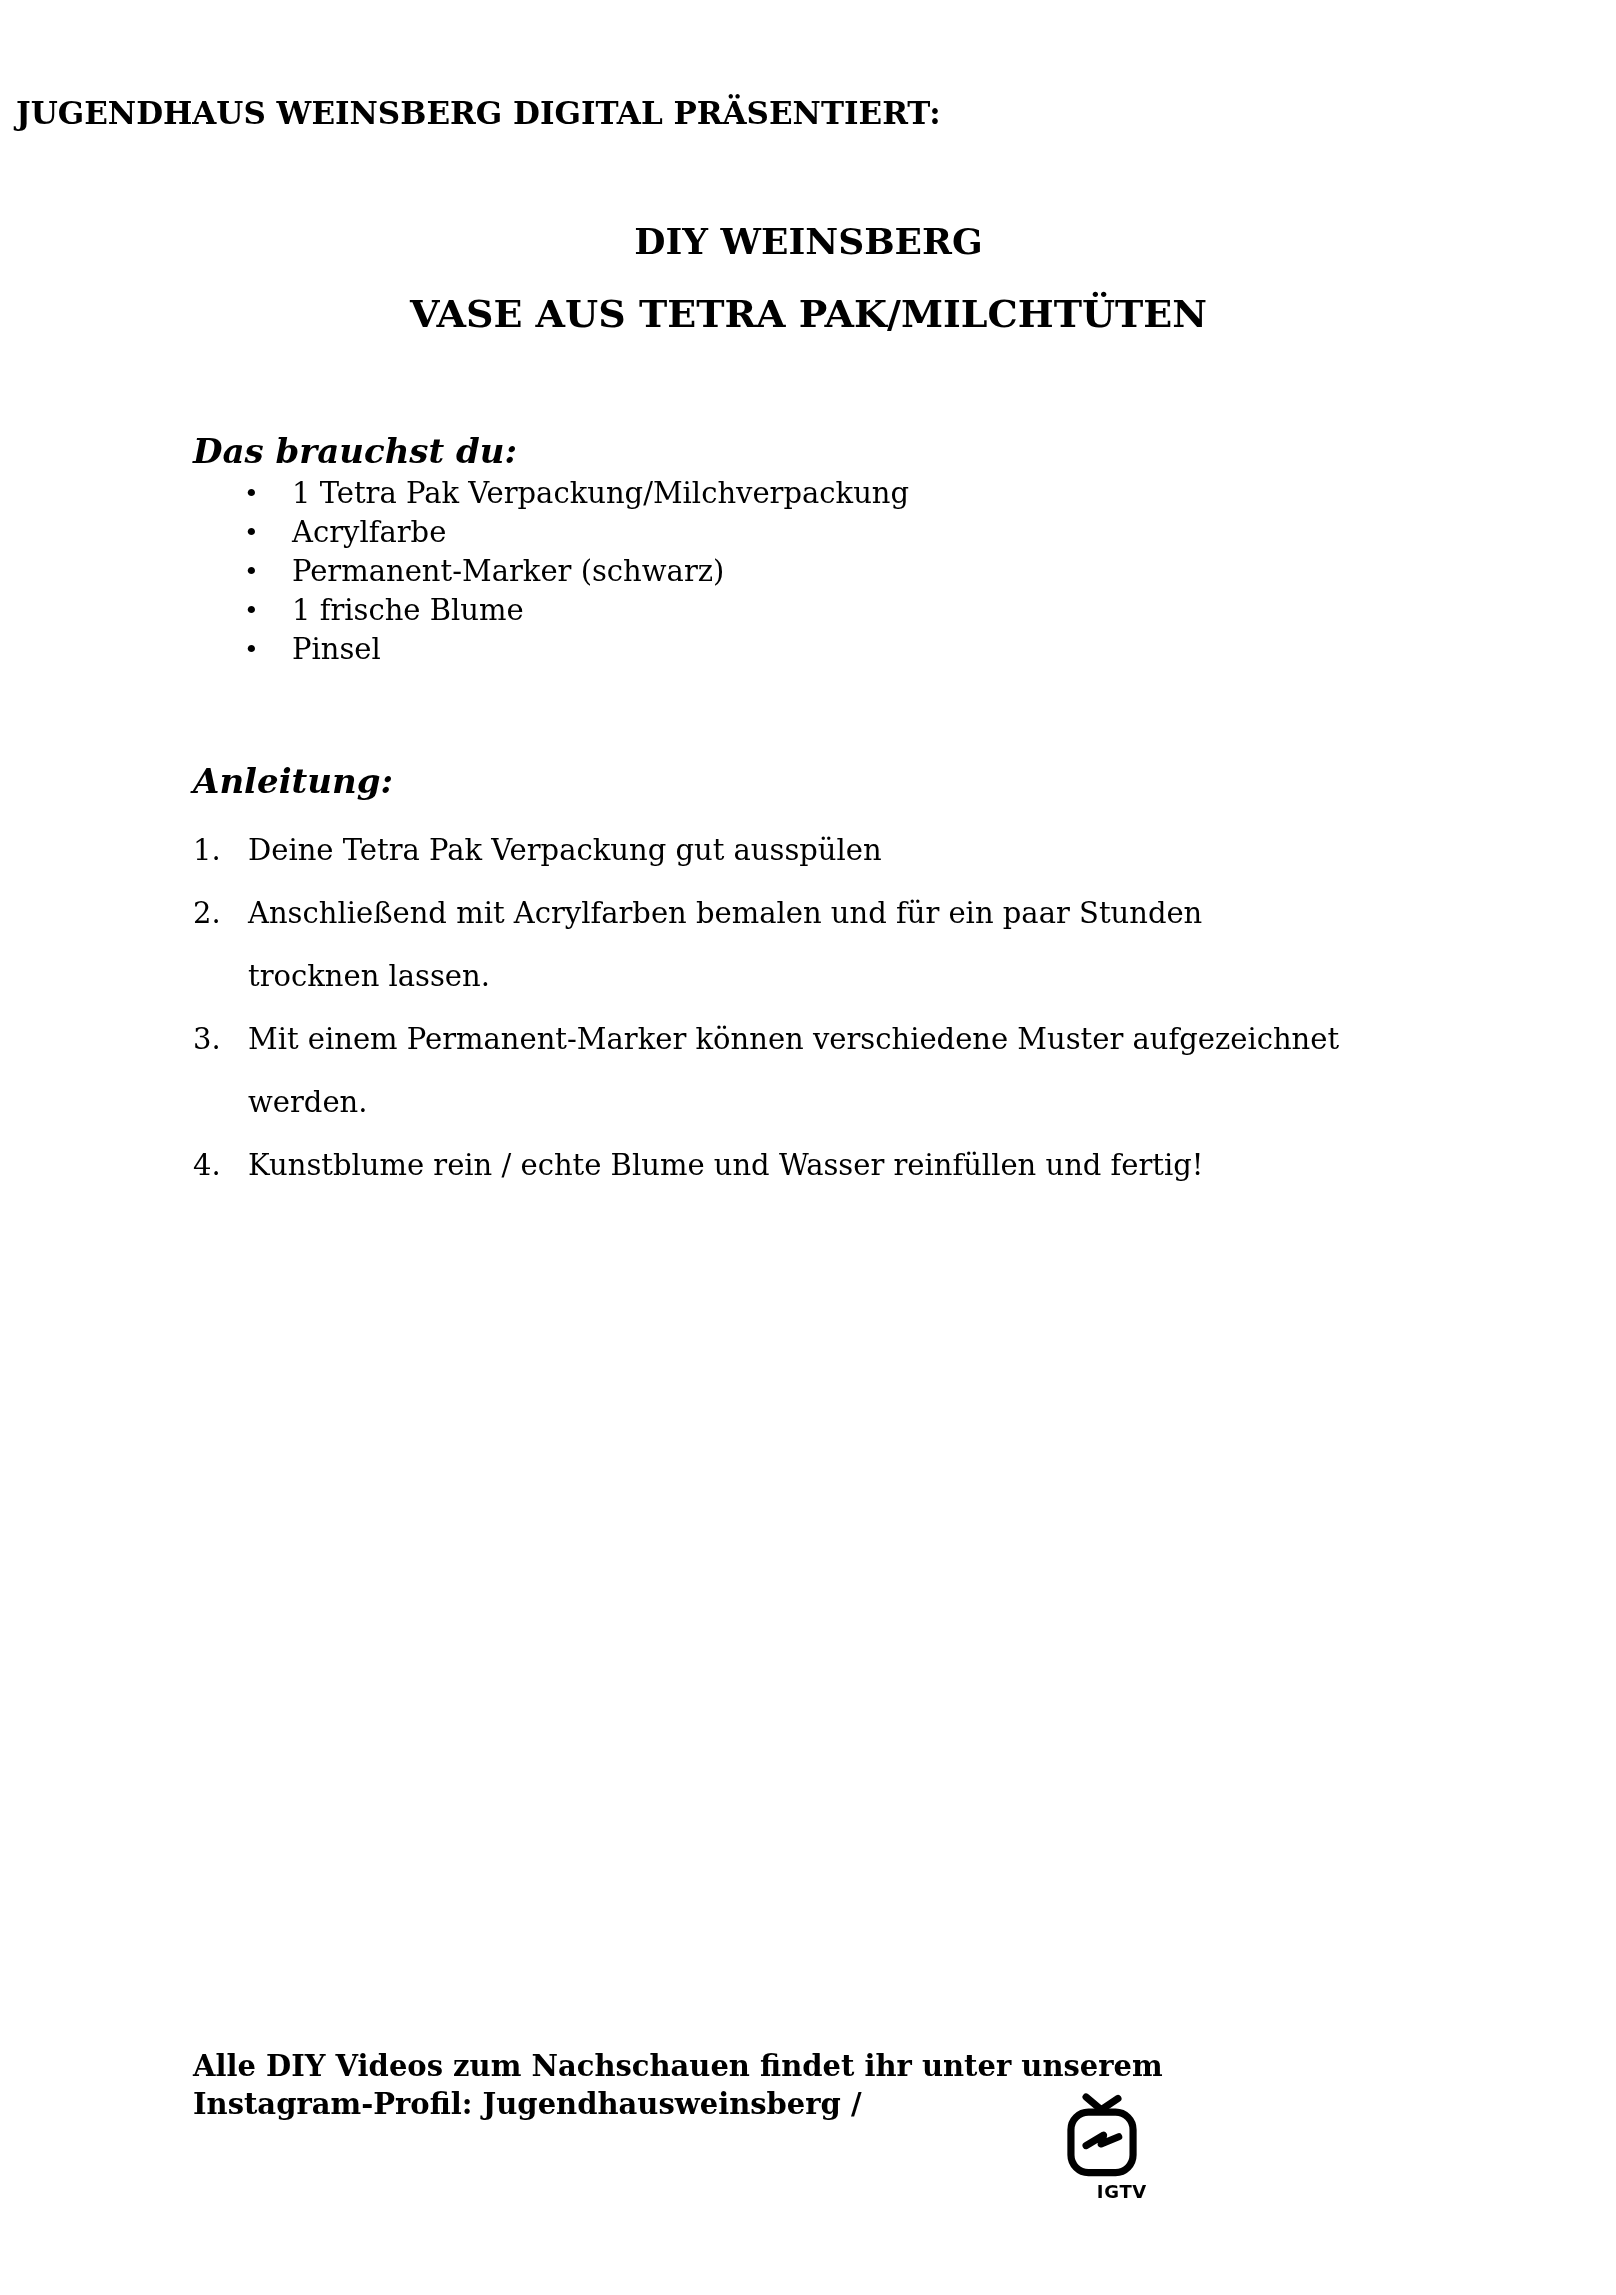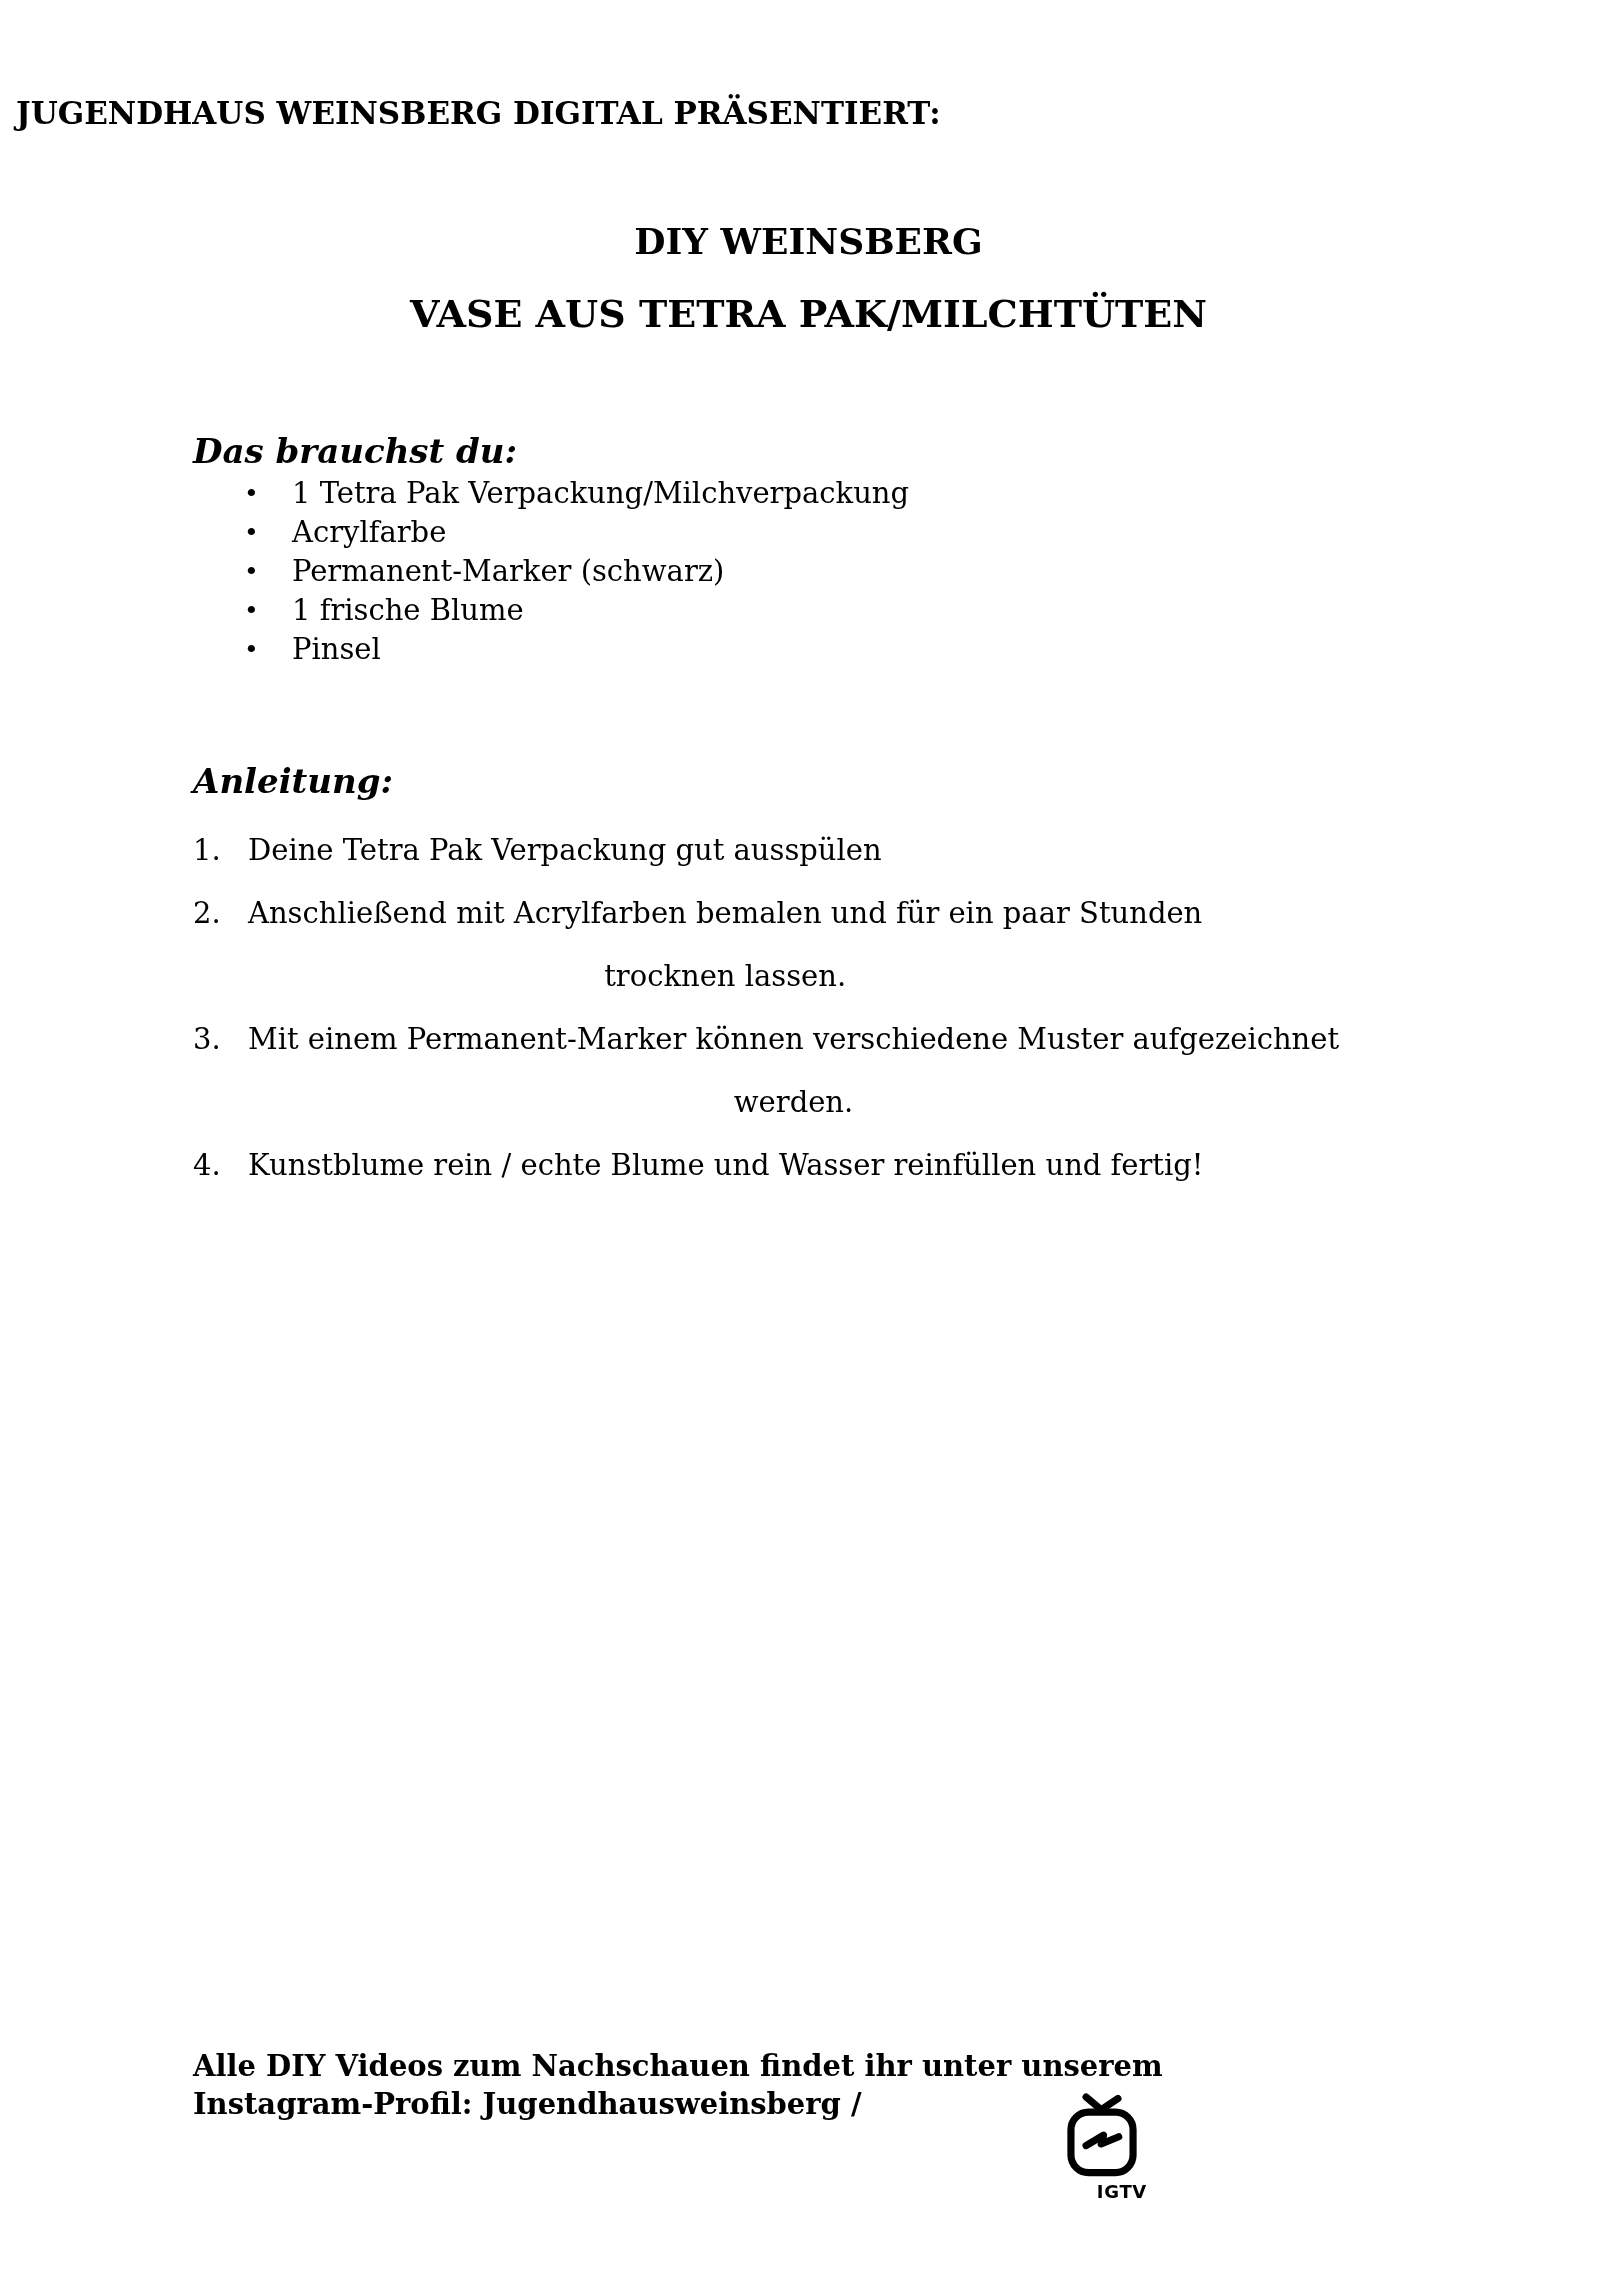--- a/index.html
+++ b/index.html
@@ -92,21 +92,20 @@
   }
   .steps-list li {
     display: flex;
   }
   .step-number {
     width: 55px;
     flex: 0 0 55px;
   }
   .step-text {
     white-space: pre-line;
-    text-align: center;
   }
 
   
   .footer-note {
     position: absolute;
     left: 193px;
     top: 2047px;
     font-size: 29px;
     font-weight: bold;
     line-height: 38px;

